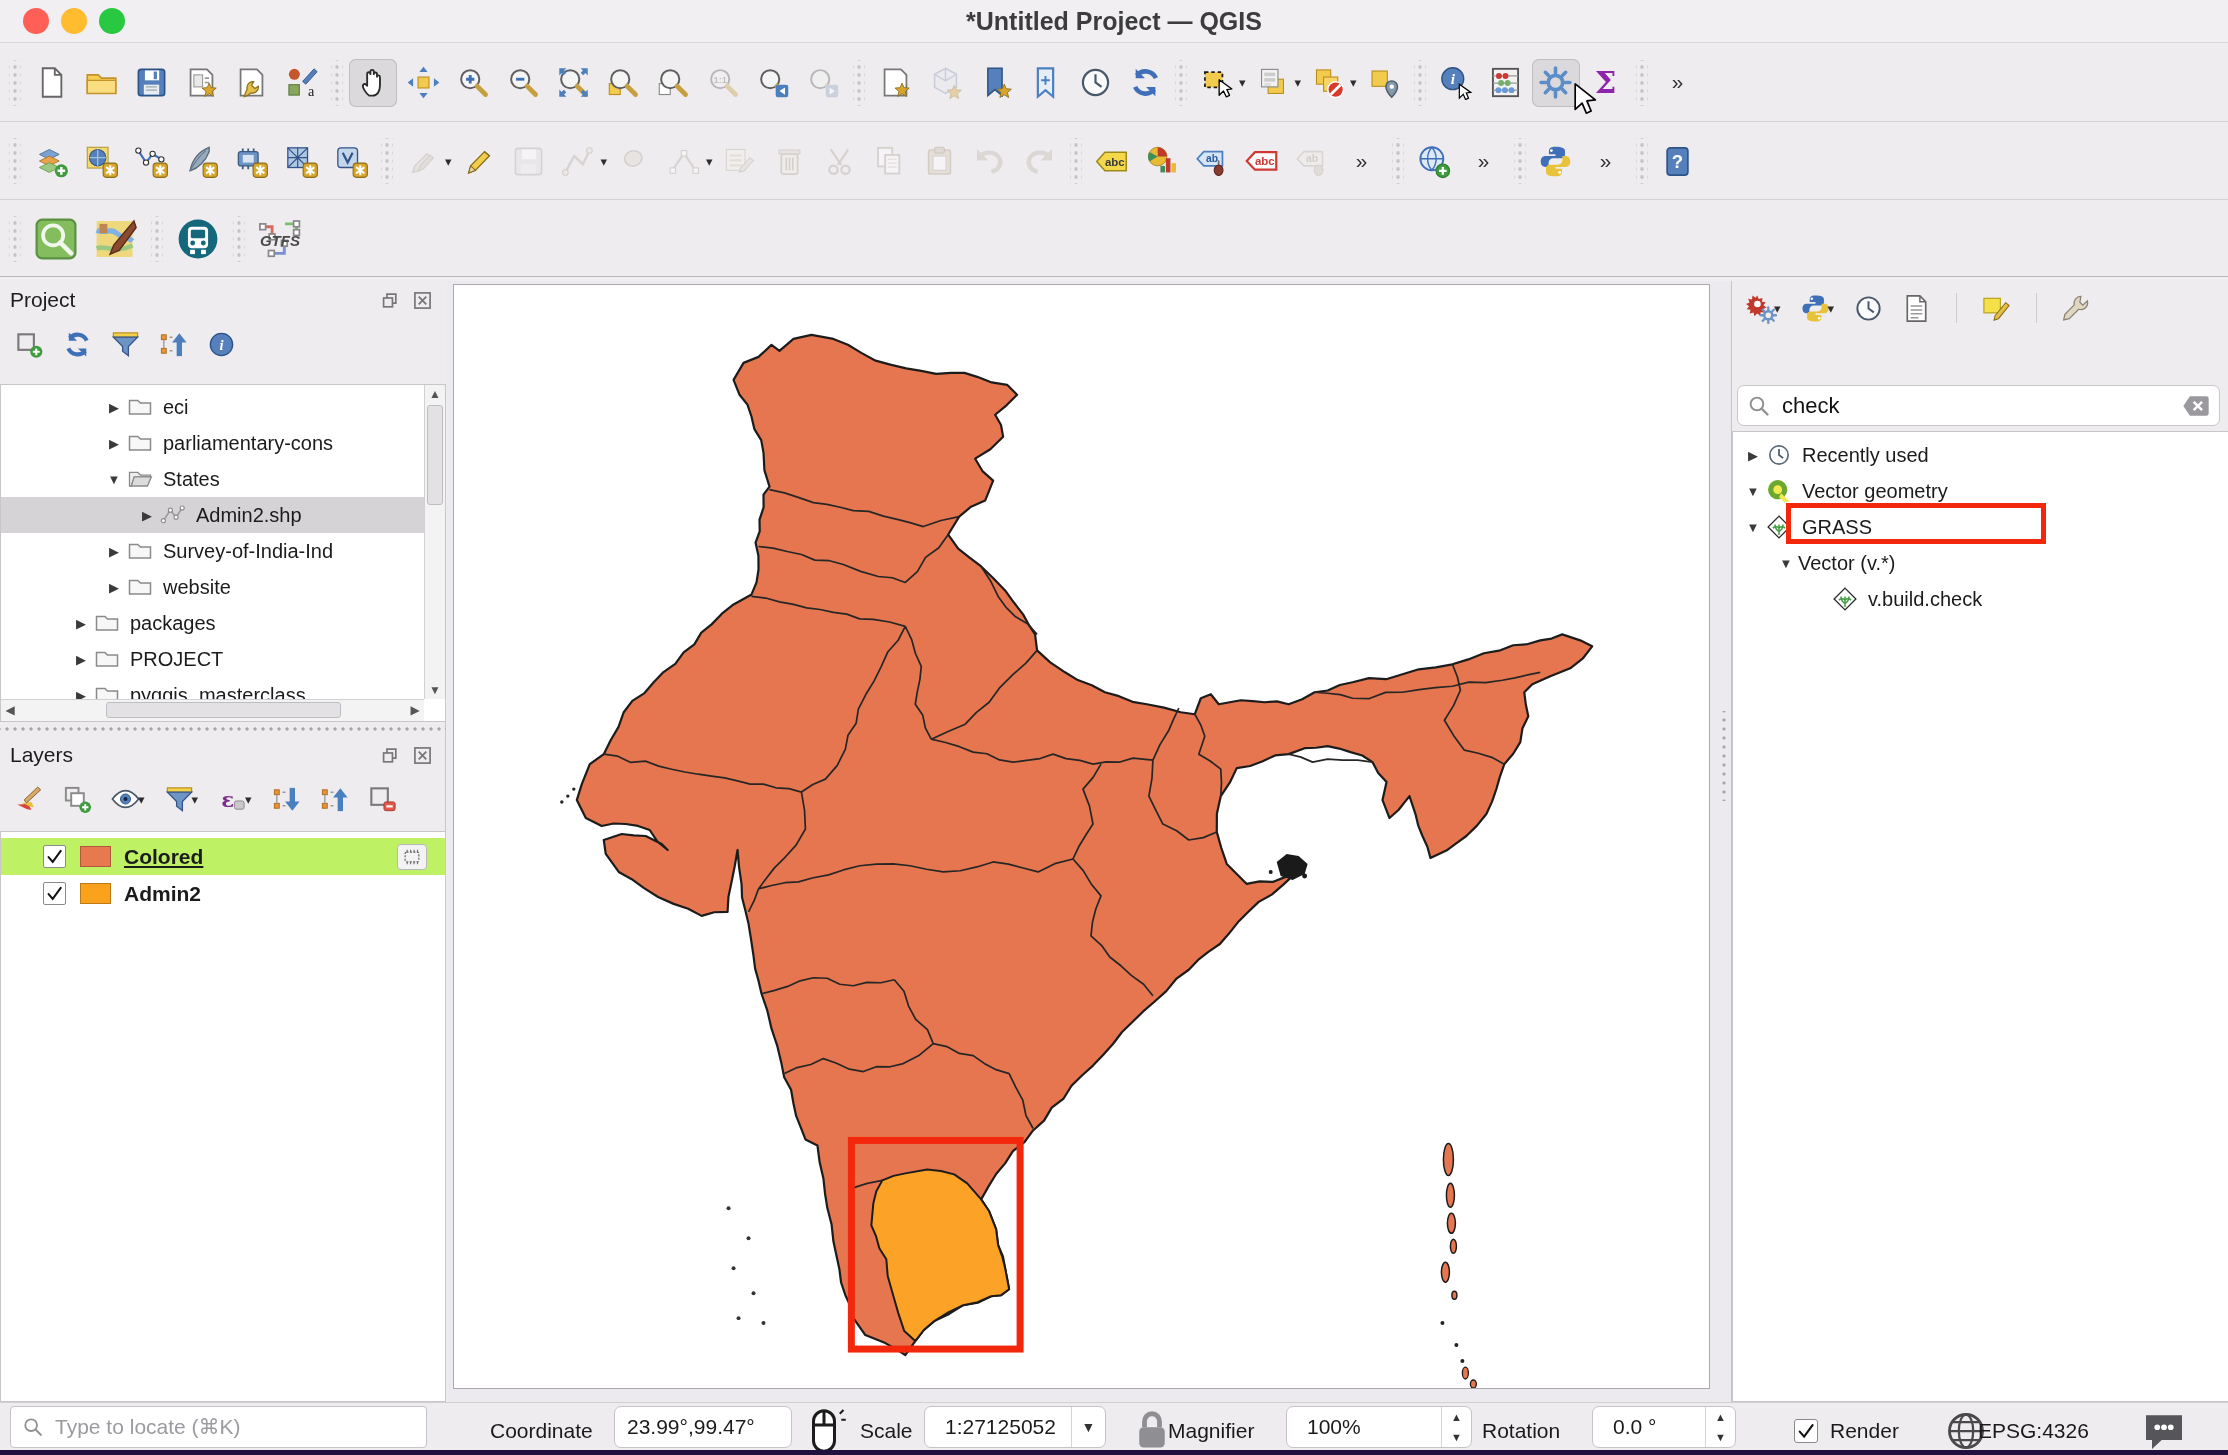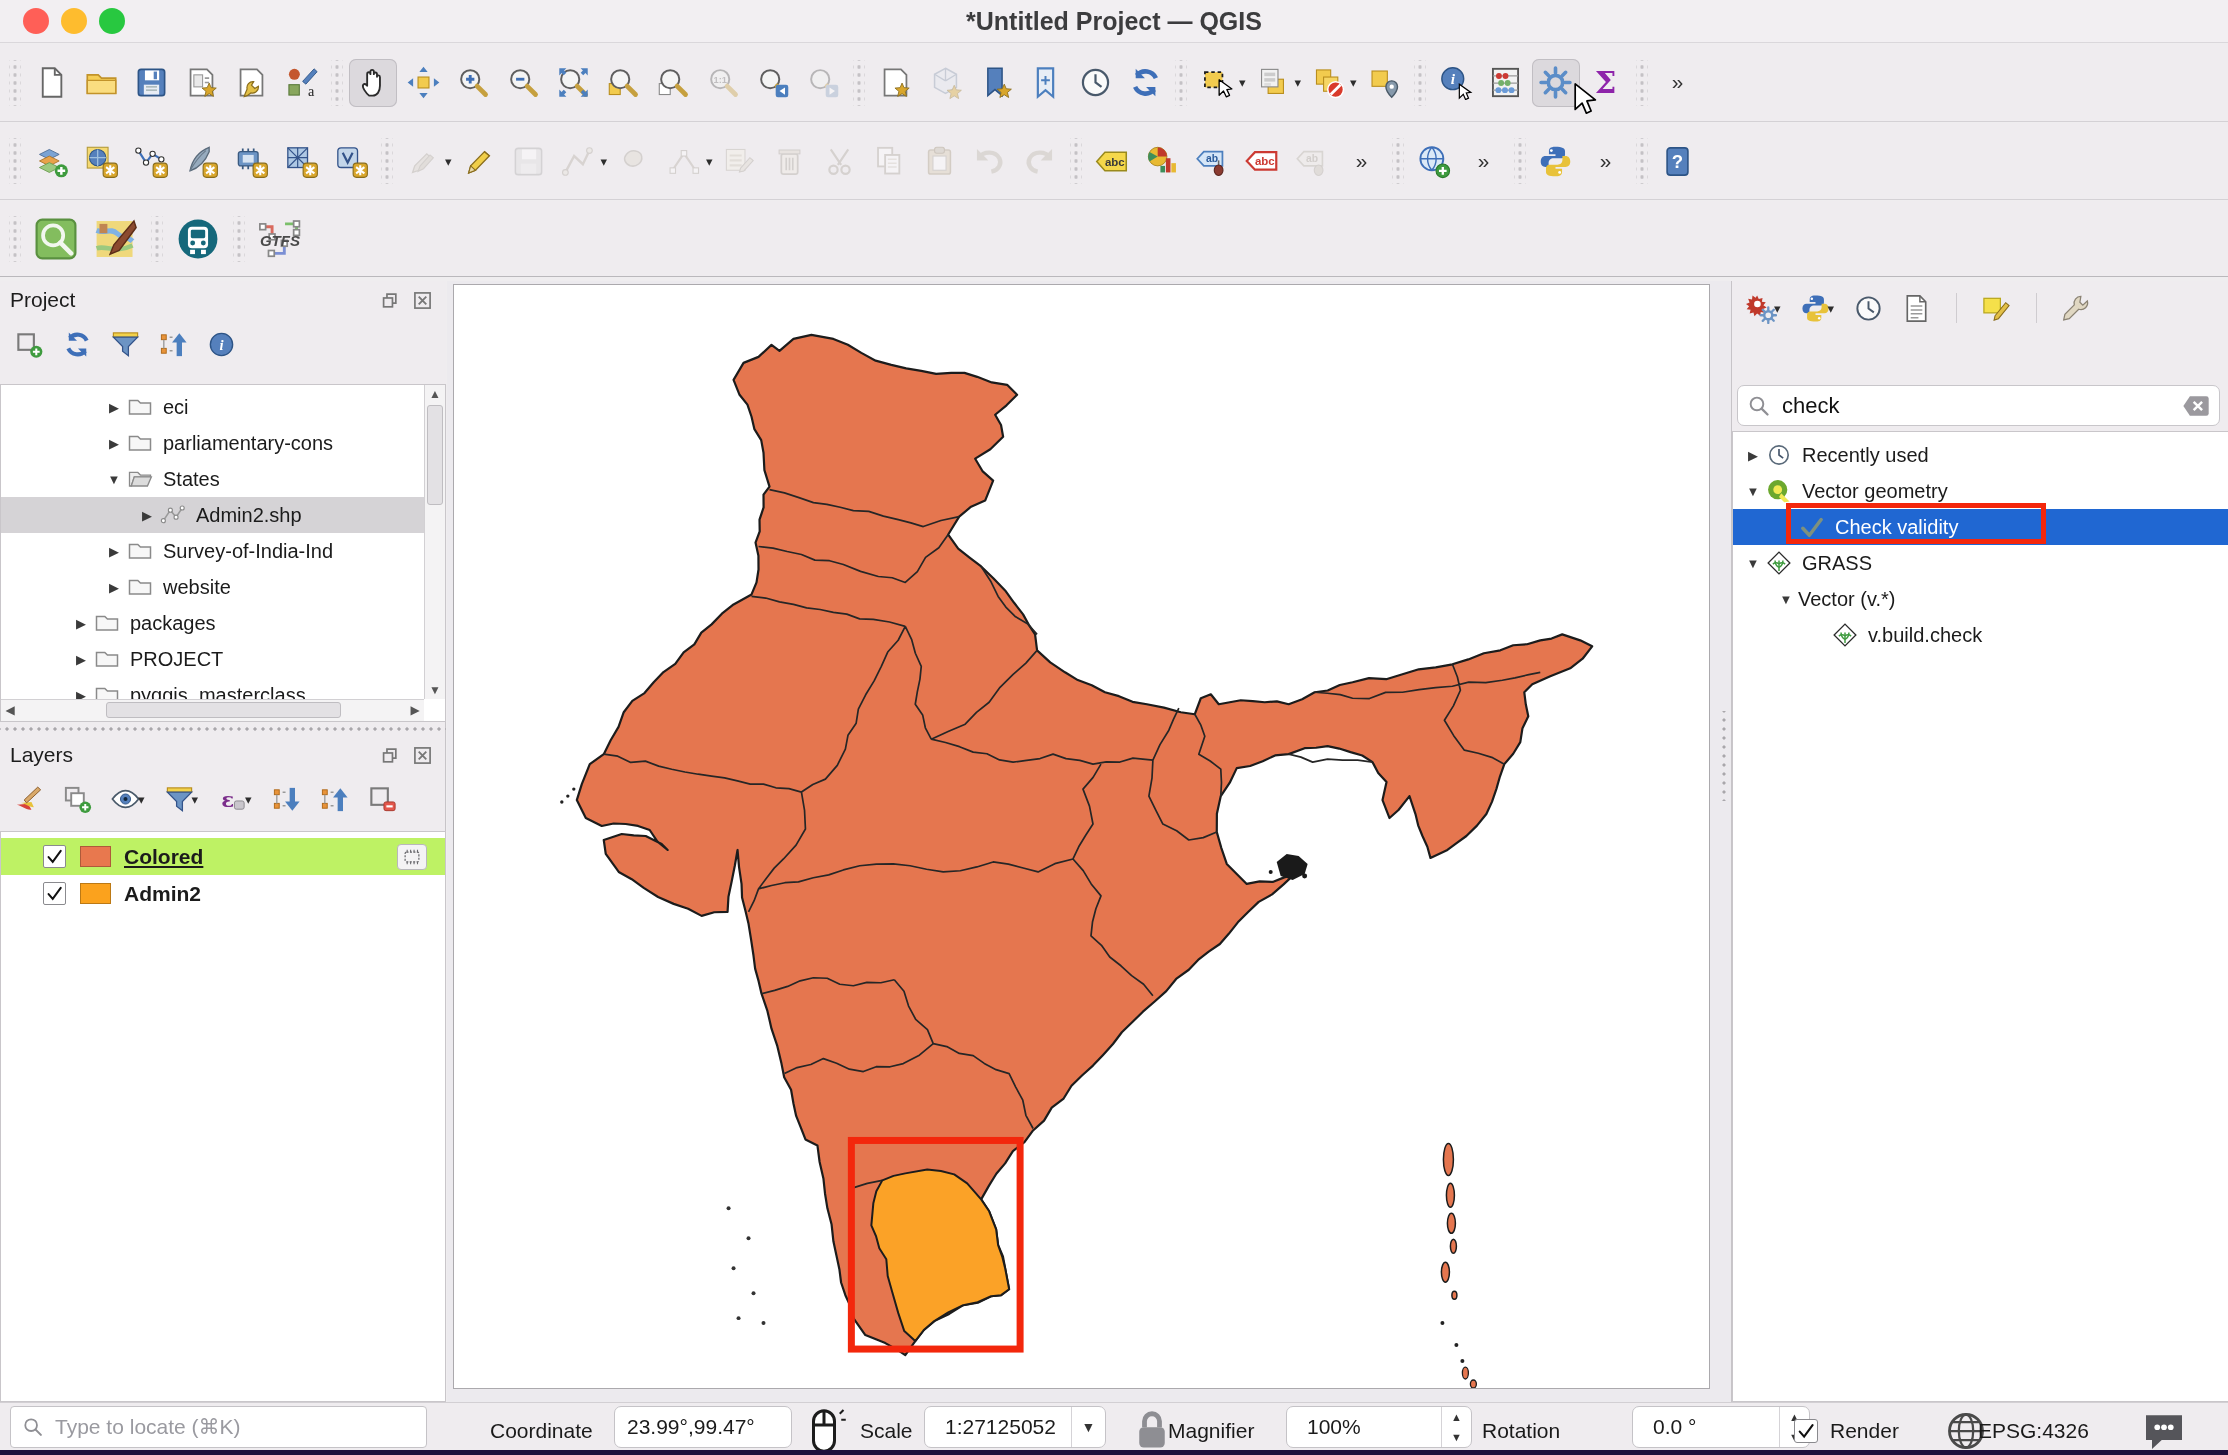--- a/index.html
+++ b/index.html
@@ -1059,27 +1059,20 @@
         </div>
         <div class="trow" style="padding-left: 8px;">
           <span class="arr">▼</span>
           <svg class="ticn" viewBox="0 0 32 32">
             <circle cx="14.5" cy="14.5" r="11" fill="#6CA82E"></circle>
             <circle cx="14.5" cy="14.5" r="5" fill="#F2EA53"></circle>
             <path d="M18.5 18.5L28 28l-6 .8-6-6z" fill="#F2EA53"></path>
           </svg>
           <span>Vector geometry</span>
         </div>
-        <div class="trow sel-blue" style="padding-left: 41px;">
-          <span class="arr"></span>
-          <svg class="ticn" viewBox="0 0 32 32">
-            <path d="M5.5 17.5l7.5 8L26.5 7.5" fill="none" stroke="#7E917E" stroke-width="4" stroke-linecap="round" stroke-linejoin="round"></path>
-          </svg>
-          <span>Check validity</span>
-        </div>
         <div class="trow" style="padding-left: 8px;">
           <span class="arr">▼</span>
           <svg class="ticn" viewBox="0 0 32 32">
             <rect x="7.2" y="7.2" width="17.6" height="17.6" transform="rotate(45 16 16)" fill="#fff" stroke="#2b2b2b" stroke-width="1.5"></rect>
             <g stroke="#3E9B3E" stroke-width="1.7" fill="none">
               <path d="M16 25V13"></path>
               <path d="M16 21c-3.2-1.8-4.5-4.8-4.5-8"></path>
               <path d="M16 21c3.2-1.8 4.5-4.8 4.5-8"></path>
               <path d="M16 17c-2-1.4-4.8-1.6-7 .2"></path>
               <path d="M16 17c2-1.4 4.8-1.6 7 .2"></path>
@@ -1140,21 +1133,21 @@
     </div>
   <div class="sb-abs sb-label" style="left:1168px">Magnifier</div>
   <div class="spin" style="left:1286px;width:186px">
     <span class="val">100%</span>
     <span class="steppers">
         <span>▲</span>
         <span>▼</span>
       </span>
   </div>
   <div class="sb-abs sb-label" style="left:1482px">Rotation</div>
-  <div class="spin" style="left:1632px;width:178px">
+  <div class="spin" style="left:1592px;width:144px">
     <span class="val">0.0 °</span>
     <span class="steppers">
         <span>▲</span>
         <span>▼</span>
       </span>
   </div>
   <div class="sb-abs" style="left:1794px">
     <span class="sbchk" id="renderChk">
         <svg class="icn" viewBox="0 0 32 32">
           <path d="M6 17l7 8L26.5 6.5" fill="none" stroke="#111" stroke-width="3.4" stroke-linecap="round"></path>

